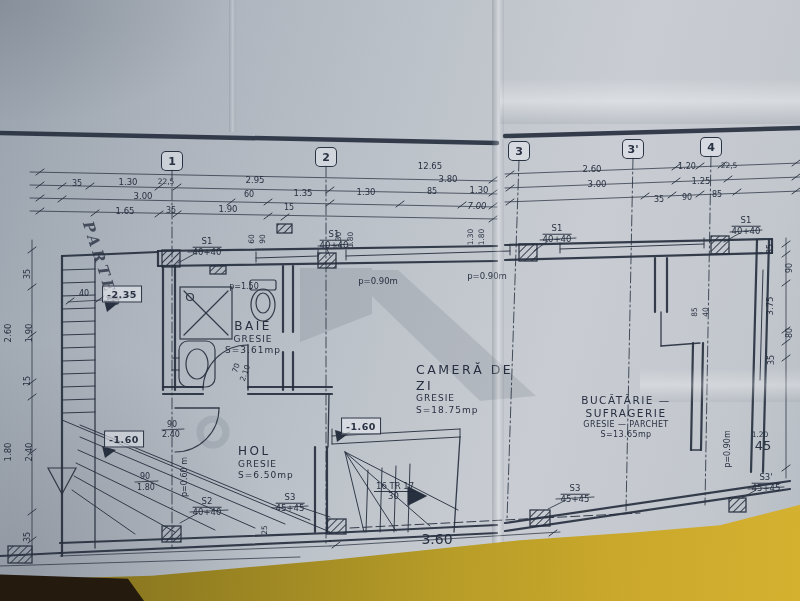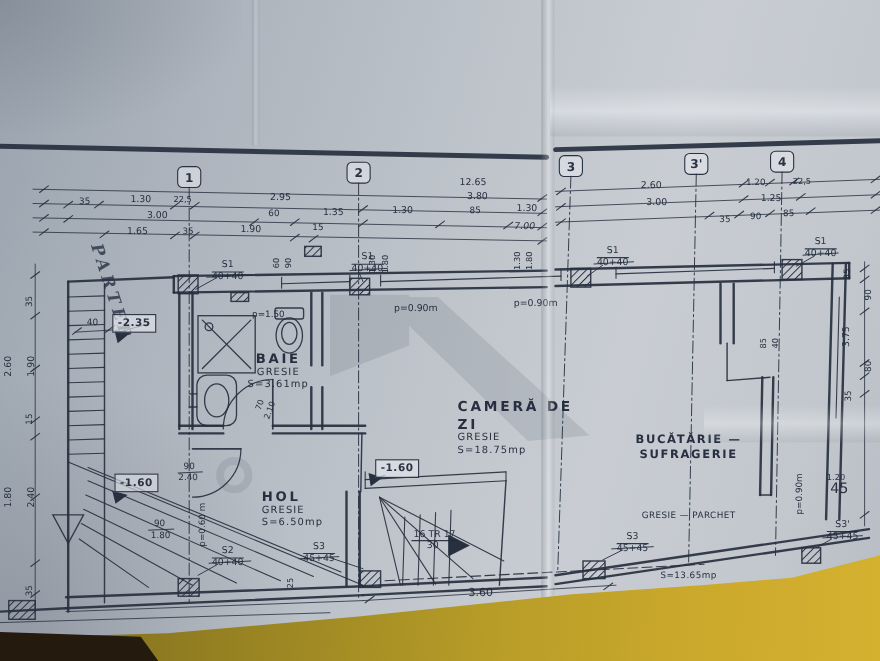--- a/index.html
+++ b/index.html
@@ -31,29 +31,29 @@
     border-radius:5px;background:rgba(230,233,238,.55);display:flex;align-items:center;justify-content:center;
     font-size:11px;font-weight:600;color:rgba(33,41,58,.95);transform:translate(-50%,-50%);}
   .level-marker{position:absolute;border:1.4px solid rgba(33,41,58,.95);background:rgba(228,231,236,.65);
     font-size:9.5px;font-weight:700;letter-spacing:.5px;color:rgba(33,41,58,.95);
     padding:2px 4px;transform:translate(-50%,-50%);}
   .col-label{position:absolute;font-size:8.5px;color:rgba(33,41,58,.95);text-align:center;
     transform:translate(-50%,-50%);line-height:1.15;}
   .col-label .cl-top{border-bottom:1px solid rgba(33,41,58,.9);padding:0 4px;}
   
   .room{position:absolute;color:rgba(33,41,58,.96);line-height:1.25;}
-  .room .r-name{font-weight:700;letter-spacing:2.5px;}
+  .room .r-name{font-weight:400;letter-spacing:2.5px;}
   .room .r-sub{font-size:9px;letter-spacing:1px;}
   #room-baie{left:212px;top:319px;width:82px;text-align:center;}
   #room-baie .r-name{font-size:12px;}
   #room-camera{left:416px;top:362px;width:120px;text-align:left;}
   #room-camera .r-name{font-size:12.5px;}
   #room-bucatarie{left:576px;top:394px;width:100px;text-align:center;}
   #room-bucatarie .r-name{font-size:10.5px;letter-spacing:1.5px;}
-  #room-bucatarie .r-sub{font-size:8px;letter-spacing:.4px;margin-top:44px;}
+  #room-bucatarie .r-sub{font-size:8px;letter-spacing:.4px;}
   #room-hol{left:238px;top:444px;width:80px;text-align:left;}
   #room-hol .r-name{font-size:12px;}
   
   #stair-label{position:absolute;left:374px;top:481px;font-size:8.5px;color:rgba(33,41,58,.95);line-height:1.2;}
   #stair-label .st-top{border-bottom:1px solid rgba(33,41,58,.9);padding:0 2px;}
   #stair-label .st-bot{margin-left:14px;}
   
   #table{position:absolute;left:0;top:0;width:800px;height:601px;
     clip-path:polygon(0 96.5%,19% 95.8%,41% 93.2%,65% 89.9%,80% 88.5%,90% 87.4%,100% 84%,100% 100%,0 100%);
     background:linear-gradient(92deg,#5f5118 0%,#8b7820 18%,#a28b24 38%,#b89d28 58%,#caa82b 78%,#d5b130 100%);}
@@ -362,21 +362,21 @@
     <div class="r-sub">S=6.50mp</div>
   </div>
 
   <div id="stair-label">
     <span class="st-top">16 TR 17</span>
     <div class="st-bot">30</div>
   </div>
 
   <div id="labels">
       <div class="ann" style="left: 430px; top: 166px; font-size: 8.5px; transform: translate(-50%, -50%) rotate(0deg);">12.65</div>
-      <div class="ann" style="left: 434px; top: 179px; font-size: 8.5px; transform: translate(-50%, -50%) rotate(0deg);">3.80</div>
+      <div class="ann" style="left: 448px; top: 179px; font-size: 8.5px; transform: translate(-50%, -50%) rotate(0deg);">3.80</div>
       <div class="ann" style="left: 77px; top: 183px; font-size: 8px; transform: translate(-50%, -50%) rotate(0deg);">35</div>
       <div class="ann" style="left: 128px; top: 182px; font-size: 8.5px; transform: translate(-50%, -50%) rotate(0deg);">1.30</div>
       <div class="ann" style="left: 166px; top: 181px; font-size: 7.5px; transform: translate(-50%, -50%) rotate(0deg);">22,5</div>
       <div class="ann" style="left: 255px; top: 180px; font-size: 8.5px; transform: translate(-50%, -50%) rotate(0deg);">2.95</div>
       <div class="ann" style="left: 143px; top: 196px; font-size: 8.5px; transform: translate(-50%, -50%) rotate(0deg);">3.00</div>
       <div class="ann" style="left: 249px; top: 194px; font-size: 8px; transform: translate(-50%, -50%) rotate(0deg);">60</div>
       <div class="ann" style="left: 303px; top: 193px; font-size: 8.5px; transform: translate(-50%, -50%) rotate(0deg);">1.35</div>
       <div class="ann" style="left: 366px; top: 192px; font-size: 8.5px; transform: translate(-50%, -50%) rotate(0deg);">1.30</div>
       <div class="ann" style="left: 432px; top: 191px; font-size: 8px; transform: translate(-50%, -50%) rotate(0deg);">85</div>
       <div class="ann" style="left: 479px; top: 190px; font-size: 8.5px; transform: translate(-50%, -50%) rotate(0deg);">1.30</div>
@@ -421,21 +421,21 @@
       <div class="ann" style="left: 378px; top: 281px; font-size: 8.5px; transform: translate(-50%, -50%) rotate(0deg);">p=0.90m</div>
       <div class="ann" style="left: 487px; top: 276px; font-size: 8.5px; transform: translate(-50%, -50%) rotate(0deg);">p=0.90m</div>
       <div class="ann" style="left: 184px; top: 477px; font-size: 8px; transform: translate(-50%, -50%) rotate(-90deg);">p=0.60 m</div>
       <div class="ann" style="left: 172px; top: 424px; font-size: 8px; transform: translate(-50%, -50%) rotate(0deg);">90</div>
       <div class="ann" style="left: 171px; top: 434px; font-size: 8px; transform: translate(-50%, -50%) rotate(0deg);">2.40</div>
       <div class="ann" style="left: 145px; top: 476px; font-size: 8px; transform: translate(-50%, -50%) rotate(0deg);">90</div>
       <div class="ann" style="left: 146px; top: 487px; font-size: 8px; transform: translate(-50%, -50%) rotate(0deg);">1.80</div>
       <div class="ann" style="left: 236px; top: 368px; font-size: 7.5px; transform: translate(-50%, -50%) rotate(-70deg);">70</div>
       <div class="ann" style="left: 245px; top: 373px; font-size: 7.5px; transform: translate(-50%, -50%) rotate(-70deg);">2.10</div>
       <div class="ann" style="left: 264px; top: 530px; font-size: 7.5px; transform: translate(-50%, -50%) rotate(-90deg);">25</div>
-      <div class="ann" style="left: 437px; top: 539px; font-size: 10px; transform: translate(-50%, -50%) rotate(0deg);">3.60</div>
+      <div class="ann" style="left: 437px; top: 539px; font-size: 14px; transform: translate(-50%, -50%) rotate(0deg);">3.60</div>
       <div class="axis-bubble" style="left: 172px; top: 161px;">1</div>
       <div class="axis-bubble" style="left: 326px; top: 157px;">2</div>
       <div class="axis-bubble" style="left: 519px; top: 151px;">3</div>
       <div class="axis-bubble" style="left: 633px; top: 149px;">3'</div>
       <div class="axis-bubble" style="left: 711px; top: 147px;">4</div>
       <div class="col-label" style="left: 207px; top: 247px;">
         <div class="cl-top">S1</div>
         <div>40+40</div>
       </div>
       <div class="col-label" style="left: 334px; top: 240px;">

